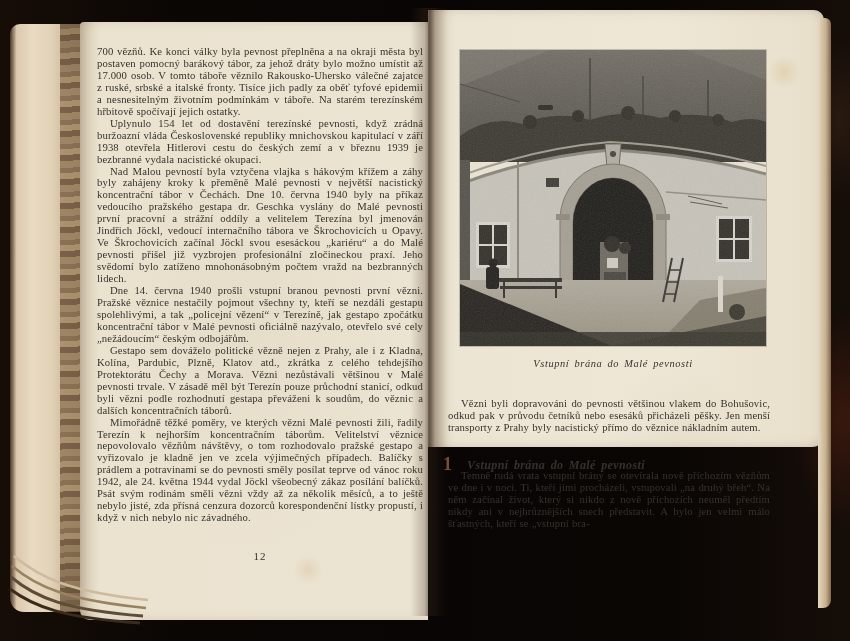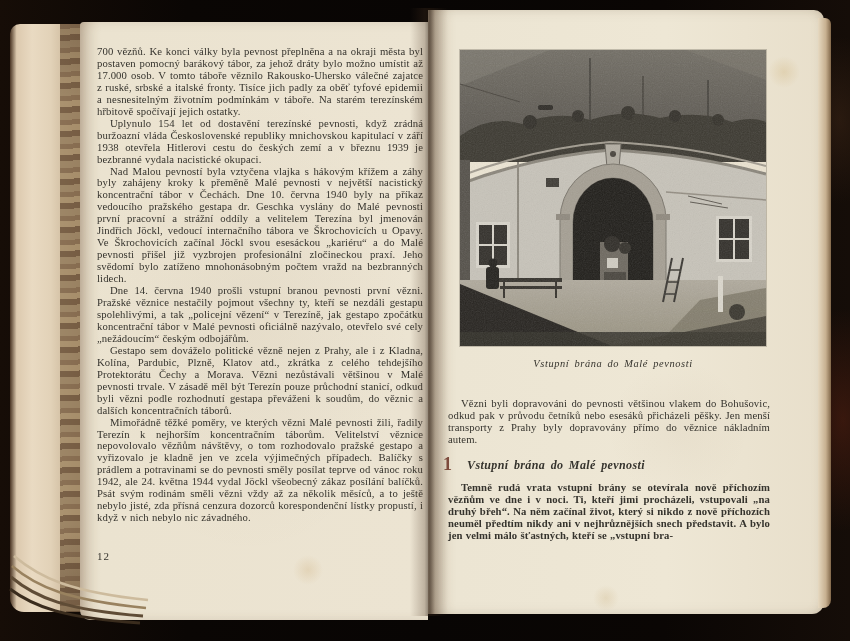--- a/index.html
+++ b/index.html
@@ -29,21 +29,21 @@
   .page-left{
     left:80px;top:22px;width:348px;height:598px;
     background:
       radial-gradient(circle at 228px 548px, rgba(185,140,70,.18), rgba(185,140,70,0) 15px),
       radial-gradient(ellipse 180px 260px at 170px 300px, rgba(120,90,60,.05), rgba(120,90,60,0) 90%),
       linear-gradient(90deg,#e4dac4 0%,#ebe3d0 6%,#ece4d2 100%);
     border-radius:4px 0 0 10px;
     box-shadow:inset 10px 0 16px -8px rgba(90,60,40,.45);
   }
   .page-right{
-    left:428px;top:10px;width:396px;height:604px;
+    left:428px;top:10px;width:396px;height:437px;
     background:
       radial-gradient(circle at 356px 62px, rgba(190,150,70,.2), rgba(190,150,70,0) 16px),
       radial-gradient(circle at 178px 588px, rgba(175,135,65,.16), rgba(175,135,65,0) 13px),
       radial-gradient(circle at 250px 420px, rgba(130,100,70,.05), rgba(130,100,70,0) 70px),
       linear-gradient(90deg,#e3d9c3 0%,#ece5d3 7%,#eee7d5 60%,#e8dfcb 100%);
     border-radius:0 10px 12px 0;
     box-shadow:inset 16px 0 20px -12px rgba(70,45,30,.55), inset -8px 0 12px -8px rgba(130,100,70,.35);
   }
   .gutter{
     position:absolute;left:410px;top:8px;width:38px;height:608px;pointer-events:none;
@@ -53,32 +53,32 @@
     position:absolute;left:818px;top:18px;width:13px;height:590px;
     background:linear-gradient(90deg,#e6d9c1,#c7b090 60%,#82684a 100%);
     border-radius:0 6px 8px 0;
   }
   .page-stack{position:absolute;left:8px;top:552px;width:150px;height:75px;}
   
   .text-col{position:absolute;text-align:justify;}
   .text-col p{margin:0;font-size:10.7px;line-height:11.95px;letter-spacing:.1px;word-spacing:.4px;}
   .text-col p.indent{text-indent:13px;}
   .col-left{left:17px;top:24px;width:326px;}
-  .pagenum{position:absolute;text-align:left;font-size:11px;letter-spacing:1px;}
+  .pagenum{position:absolute;text-align:center;font-size:11px;letter-spacing:1px;}
   .pagenum-left{left:17px;top:528px;width:326px;}
   .pagenum-right{left:20px;top:544px;width:322px;}
   
   .photo-fig{position:absolute;left:32px;top:40px;width:306px;height:296px;margin:0;box-shadow:0 0 0 1px rgba(60,55,45,.25);}
   .photo-fig svg{display:block;width:100%;height:100%;}
   .caption{position:absolute;left:32px;top:348px;width:306px;text-align:center;font-style:italic;font-size:10.4px;letter-spacing:.6px;word-spacing:2px;}
   .intro{left:20px;top:388px;width:322px;}
   .section-row{position:absolute;left:15px;top:446px;width:328px;display:flex;align-items:flex-start;}
   .sec-num{color:#7d4a3c;font-weight:bold;font-size:18px;line-height:16px;margin-right:15px;}
   .sec-title{font-style:italic;font-weight:bold;font-size:12px;letter-spacing:.4px;word-spacing:2px;padding-top:2px;}
-  .para2{left:20px;top:472px;width:322px;font-weight:bold;}
+  .para2{left:20px;top:460px;width:322px;}
 </style>
 </head>
 <body>
 
 <div class="scene">
 
   <div class="cover-edge"></div>
   <div class="worn-edge"></div>
 
   <div class="page page-left">
@@ -193,21 +193,21 @@
 
         <rect x="258" y="226" width="5" height="36" fill="#dbd7cc"></rect>
 
         <rect x="0" y="0" width="306" height="296" filter="url(#grain)" opacity="0.16"></rect>
       </svg>
     </figure>
 
     <figcaption class="caption">Vstupní brána do Malé pevnosti</figcaption>
 
     <div class="text-col intro">
-      <p class="indent">Vězni byli dopravováni do pevnosti většinou vlakem do Bohušovic, odkud pak v průvodu četníků nebo esesáků přicházeli pěšky. Jen menší transporty z Prahy byly dopravovány přímo do věznice nákladním autem.</p>
+      <p class="indent">Vězni byli dopravováni do pevnosti většinou vlakem do Bohušovic, odkud pak v průvodu četníků nebo esesáků přicházeli pěšky. Jen menší transporty z Prahy byly nacistický přímo do věznice nákladním autem.</p>
     </div>
 
     <div class="section-row">
       <span class="sec-num">1</span>
       <span class="sec-title">Vstupní brána do Malé pevnosti</span>
     </div>
 
     <div class="text-col para2">
       <p class="indent">Temně rudá vrata vstupní brány se otevírala nově příchozím vězňům ve dne i v noci. Ti, kteří jimi procházeli, vstupovali „na druhý břeh“. Na něm začínal život, který si nikdo z nově příchozích neuměl předtím nikdy ani v nejhrůznějších snech představit. A bylo jen velmi málo šťastných, kteří se „vstupní bra-</p>
     </div>

